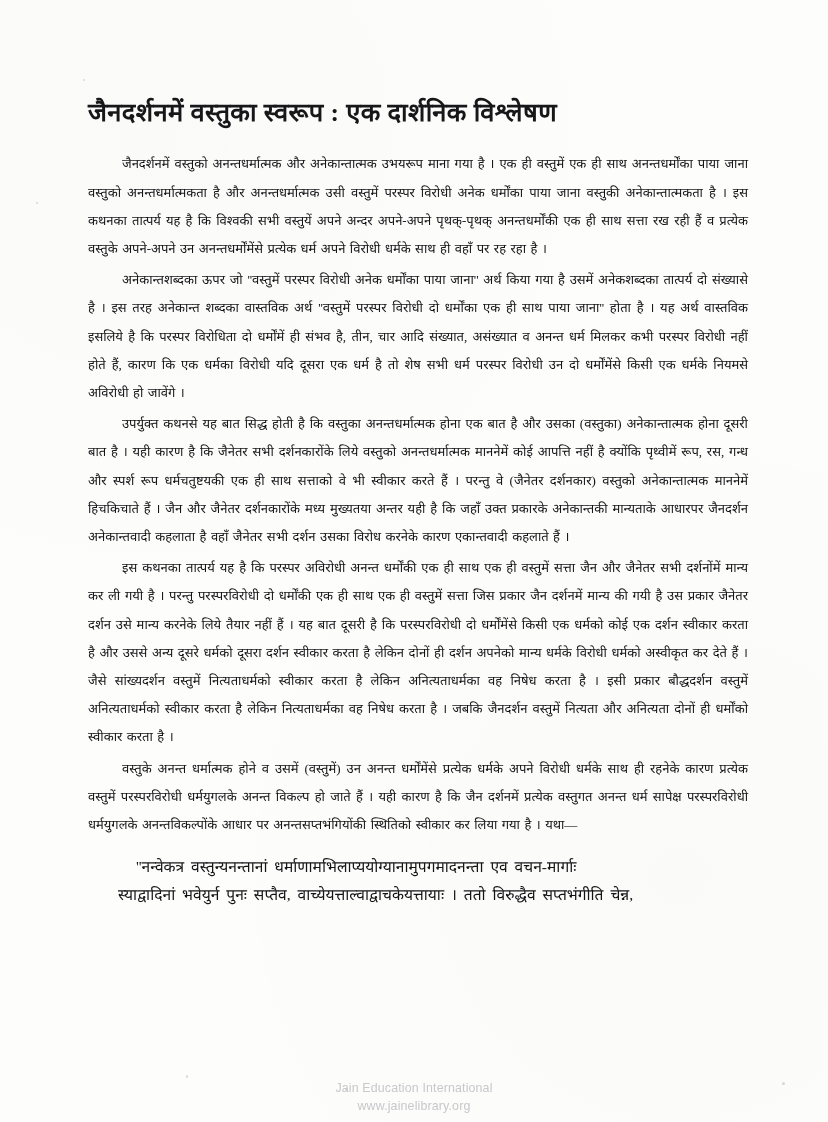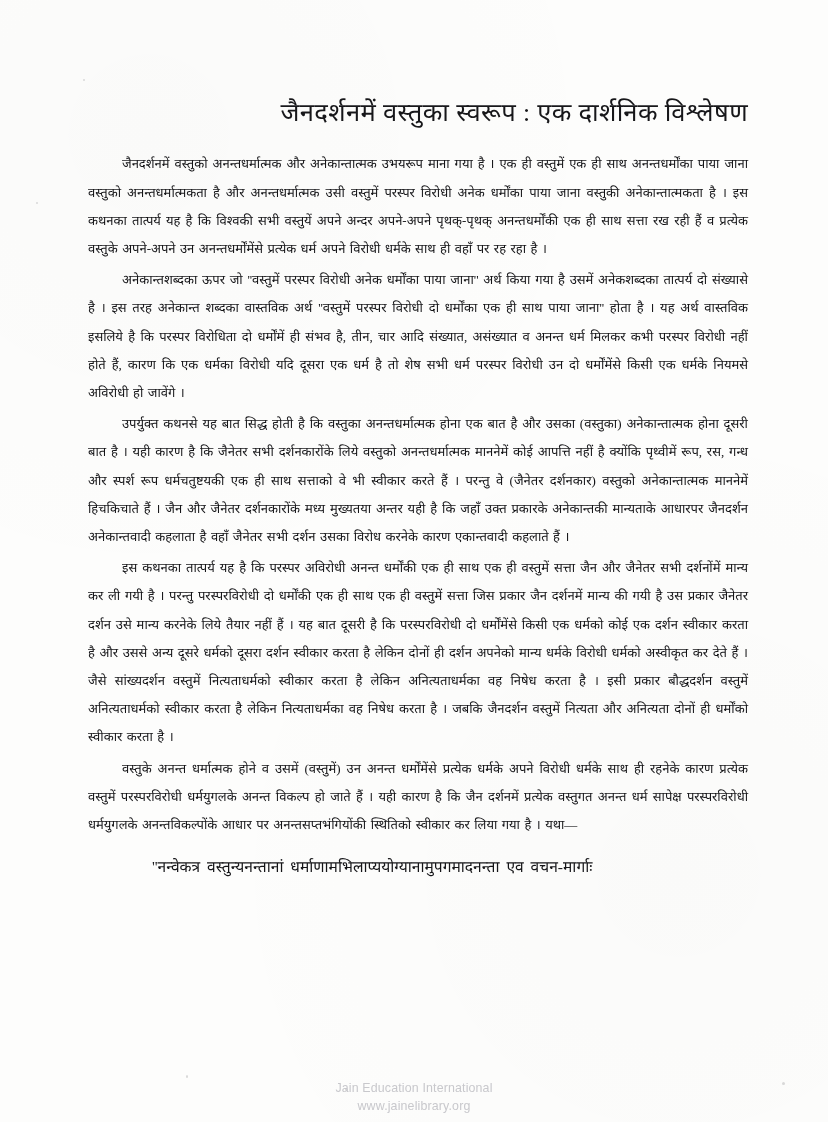--- a/index.html
+++ b/index.html
@@ -29,44 +29,44 @@
   .content {
     position: absolute;
     left: 88px;
     top: 96px;
     width: 660px;
   }
 
   .doc-title {
     font-family: "Liberation Serif", "DejaVu Serif", serif;
     font-size: 25.5px;
-    font-weight: 400;
+    font-weight: 700;
     color: #17171a;
-    text-align: right;
+    text-align: left;
     letter-spacing: 0.4px;
     line-height: 1.35;
     margin: 0 0 20px 0;
     white-space: nowrap;
   }
 
   .para {
     font-family: "Liberation Serif", "DejaVu Serif", serif;
     font-size: 13px;
     line-height: 28.2px;
     color: #141417;
     text-align: justify;
     text-justify: inter-word;
     text-indent: 34px;
     margin: 0 0 3px 0;
     word-spacing: 1.2px;
   }
 
   .verse-block {
     margin-top: 14px;
-    margin-left: 46px;
+    margin-left: 30px;
     margin-right: 4px;
   }
 
   .verse-line {
     font-family: "Liberation Serif", "DejaVu Serif", serif;
     font-size: 15.6px;
     line-height: 27.5px;
     color: #141417;
     text-align: justify;
     text-justify: inter-word;
@@ -138,20 +138,21 @@
     <p class="para">अनेकान्तशब्दका ऊपर जो ''वस्तुमें परस्पर विरोधी अनेक धर्मोंका पाया जाना'' अर्थ किया गया है उसमें अनेकशब्दका तात्पर्य दो संख्यासे है । इस तरह अनेकान्त शब्दका वास्तविक अर्थ ''वस्तुमें परस्पर विरोधी दो धर्मोंका एक ही साथ पाया जाना'' होता है । यह अर्थ वास्तविक इसलिये है कि परस्पर विरोधिता दो धर्मोंमें ही संभव है, तीन, चार आदि संख्यात, असंख्यात व अनन्त धर्म मिलकर कभी परस्पर विरोधी नहीं होते हैं, कारण कि एक धर्मका विरोधी यदि दूसरा एक धर्म है तो शेष सभी धर्म परस्पर विरोधी उन दो धर्मोंमेंसे किसी एक धर्मके नियमसे अविरोधी हो जावेंगे ।</p>
 
     <p class="para">उपर्युक्त कथनसे यह बात सिद्ध होती है कि वस्तुका अनन्तधर्मात्मक होना एक बात है और उसका (वस्तुका) अनेकान्तात्मक होना दूसरी बात है । यही कारण है कि जैनेतर सभी दर्शनकारोंके लिये वस्तुको अनन्तधर्मात्मक माननेमें कोई आपत्ति नहीं है क्योंकि पृथ्वीमें रूप, रस, गन्ध और स्पर्श रूप धर्मचतुष्टयकी एक ही साथ सत्ताको वे भी स्वीकार करते हैं । परन्तु वे (जैनेतर दर्शनकार) वस्तुको अनेकान्तात्मक माननेमें हिचकिचाते हैं । जैन और जैनेतर दर्शनकारोंके मध्य मुख्यतया अन्तर यही है कि जहाँ उक्त प्रकारके अनेकान्तकी मान्यताके आधारपर जैनदर्शन अनेकान्तवादी कहलाता है वहाँ जैनेतर सभी दर्शन उसका विरोध करनेके कारण एकान्तवादी कहलाते हैं ।</p>
 
     <p class="para">इस कथनका तात्पर्य यह है कि परस्पर अविरोधी अनन्त धर्मोंकी एक ही साथ एक ही वस्तुमें सत्ता जैन और जैनेतर सभी दर्शनोंमें मान्य कर ली गयी है । परन्तु परस्परविरोधी दो धर्मोंकी एक ही साथ एक ही वस्तुमें सत्ता जिस प्रकार जैन दर्शनमें मान्य की गयी है उस प्रकार जैनेतर दर्शन उसे मान्य करनेके लिये तैयार नहीं हैं । यह बात दूसरी है कि परस्परविरोधी दो धर्मोंमेंसे किसी एक धर्मको कोई एक दर्शन स्वीकार करता है और उससे अन्य दूसरे धर्मको दूसरा दर्शन स्वीकार करता है लेकिन दोनों ही दर्शन अपनेको मान्य धर्मके विरोधी धर्मको अस्वीकृत कर देते हैं । जैसे सांख्यदर्शन वस्तुमें नित्यताधर्मको स्वीकार करता है लेकिन अनित्यताधर्मका वह निषेध करता है । इसी प्रकार बौद्धदर्शन वस्तुमें अनित्यताधर्मको स्वीकार करता है लेकिन नित्यताधर्मका वह निषेध करता है । जबकि जैनदर्शन वस्तुमें नित्यता और अनित्यता दोनों ही धर्मोंको स्वीकार करता है ।</p>
 
     <p class="para">वस्तुके अनन्त धर्मात्मक होने व उसमें (वस्तुमें) उन अनन्त धर्मोंमेंसे प्रत्येक धर्मके अपने विरोधी धर्मके साथ ही रहनेके कारण प्रत्येक वस्तुमें परस्परविरोधी धर्मयुगलके अनन्त विकल्प हो जाते हैं । यही कारण है कि जैन दर्शनमें प्रत्येक वस्तुगत अनन्त धर्म सापेक्ष परस्परविरोधी धर्मयुगलके अनन्तविकल्पोंके आधार पर अनन्तसप्तभंगियोंकी स्थितिको स्वीकार कर लिया गया है । यथा—</p>
 
     <div class="verse-block">
       <p class="verse-line first">''नन्वेकत्र वस्तुन्यनन्तानां धर्माणामभिलाप्ययोग्यानामुपगमादनन्ता एव वचन-मार्गाः</p>
+      <p class="verse-line">स्याद्वादिनां भवेयुर्न पुनः सप्तैव, वाच्येयत्ताल्वाद्वाचकेयत्तायाः । ततो विरुद्धैव सप्तभंगीति चेन्न,</p>
     </div>
 
   </div>
 
   <div class="footer">
     <div class="footer-left">
       <span>Jain Education International</span>
     </div>
     <div class="footer-right">
       <span>www.jainelibrary.org</span>

